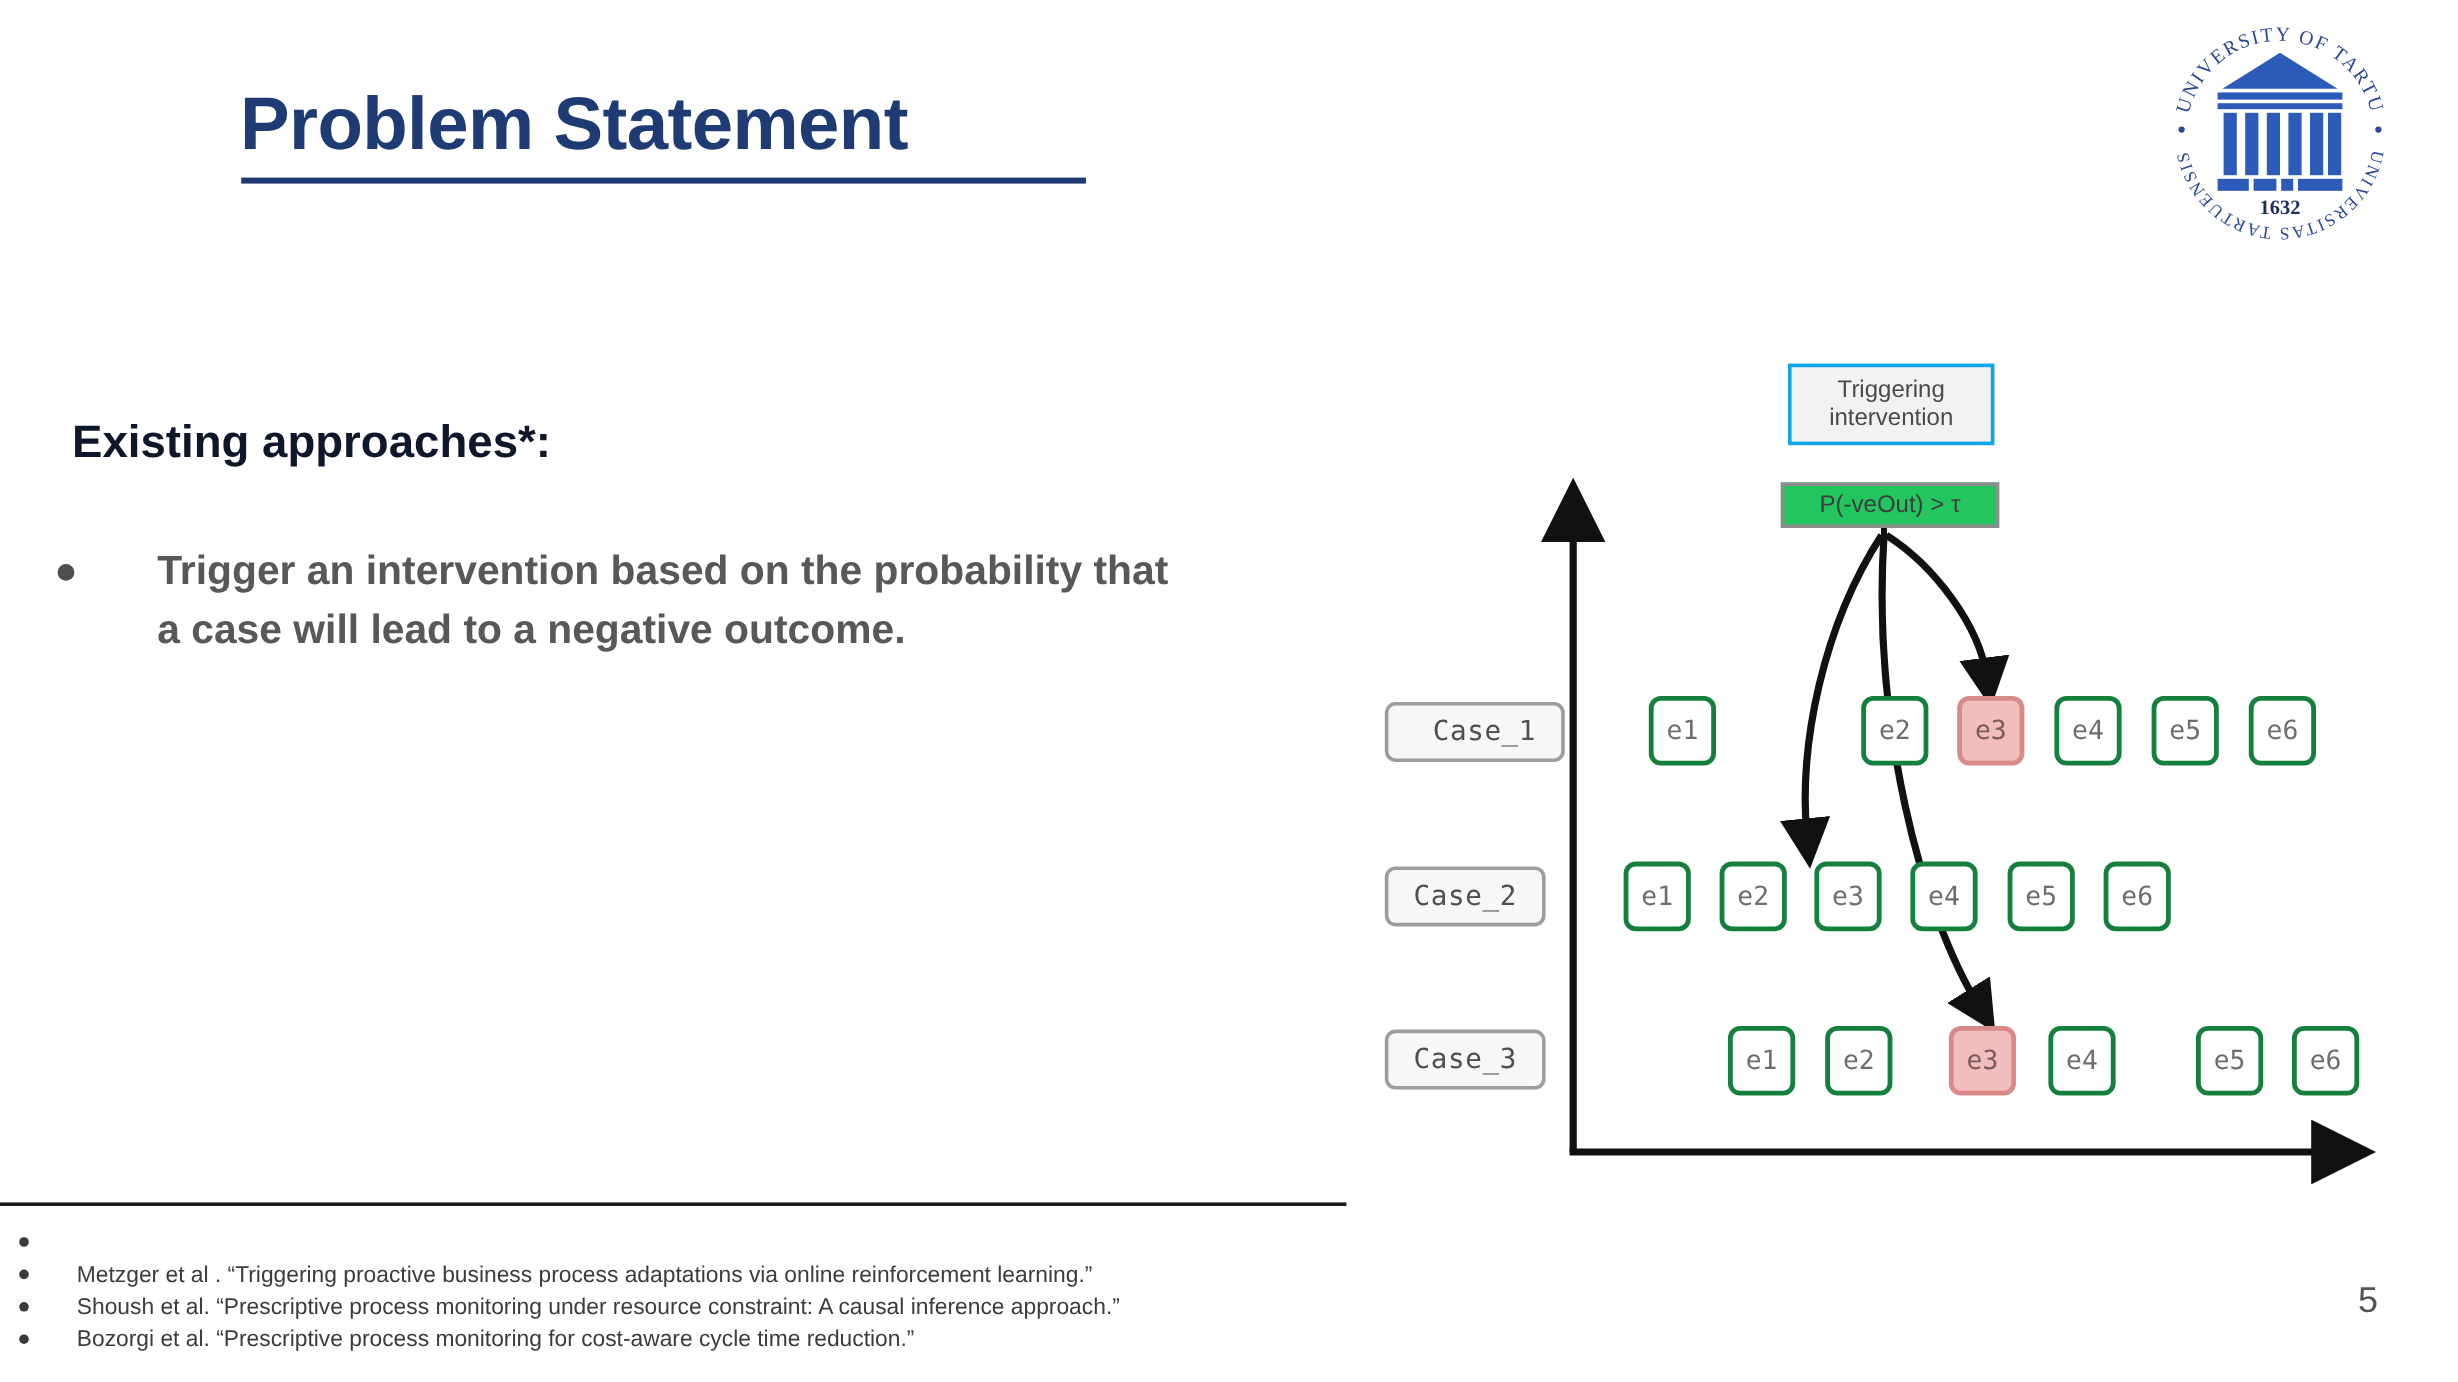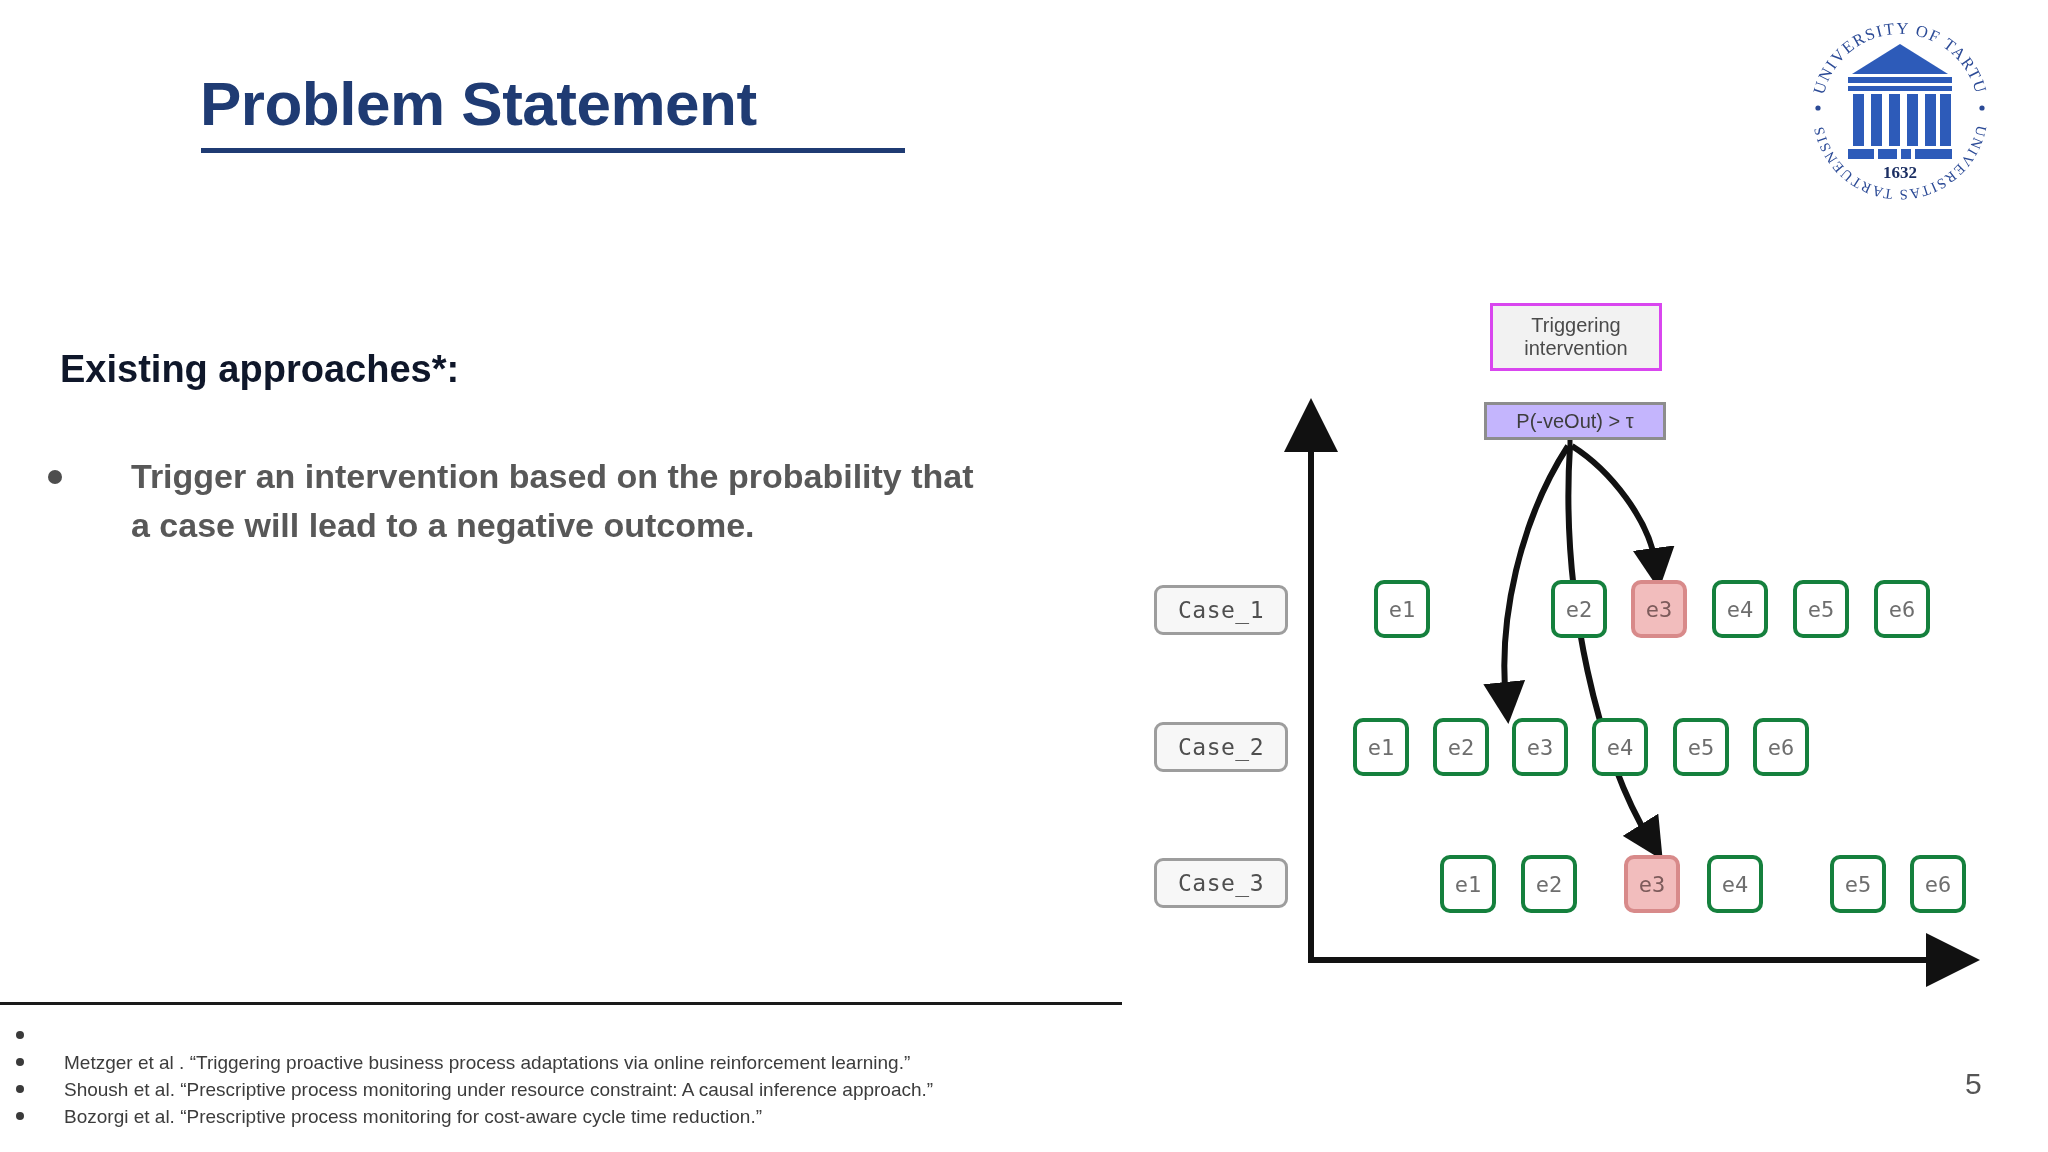--- a/index.html
+++ b/index.html
@@ -128,39 +128,39 @@
     width: 208px;
     height: 195px;
   }
 
   .trigger-box {
     position: absolute;
     left: 1490px;
     top: 303px;
     width: 166px;
     height: 62px;
-    border: 3px solid #d946ef;
+    border: 3px solid #0ea5e9;
     background: #f2f2f2;
     display: flex;
     flex-direction: column;
     align-items: center;
     justify-content: center;
     font-size: 20px;
     color: #4a4a4a;
     line-height: 1.15;
     text-align: center;
   }
   .prob-box {
     position: absolute;
     left: 1484px;
     top: 402px;
     width: 176px;
     height: 32px;
     border: 3px solid #8d8d8d;
-    background: #c4b5fd;
+    background: #22c55e;
     display: flex;
     align-items: center;
     justify-content: center;
     font-size: 20px;
     color: #3d3d3d;
     white-space: nowrap;
   }
 
   .case-label {
     position: absolute;
@@ -273,21 +273,21 @@
 
       <path d="M 1570 446 C 1560 600, 1600 760, 1650 840" fill="none" stroke="#111" stroke-width="6" marker-end="url(#curveArrow)"></path>
     </svg>
 
     <div class="trigger-box">
       <span>Triggering</span>
       <span>intervention</span>
     </div>
     <div class="prob-box">P(-veOut) &gt; τ</div>
 
-    <div class="case-label" style="left:1154px; top:585px;">Case_1</div>
+    <div class="case-label" style="left:1154px; top:585px;padding-left:16px;">Case_1</div>
     <div class="evt" style="left:1374px; top:580px;">e1</div>
     <div class="evt" style="left:1551px; top:580px;">e2</div>
     <div class="evt highlight" style="left:1631px; top:580px;">e3</div>
     <div class="evt" style="left:1712px; top:580px;">e4</div>
     <div class="evt" style="left:1793px; top:580px;">e5</div>
     <div class="evt" style="left:1874px; top:580px;">e6</div>
 
     <div class="case-label" style="left:1154px; top:722px;">Case_2</div>
     <div class="evt" style="left:1353px; top:718px;">e1</div>
     <div class="evt" style="left:1433px; top:718px;">e2</div>

